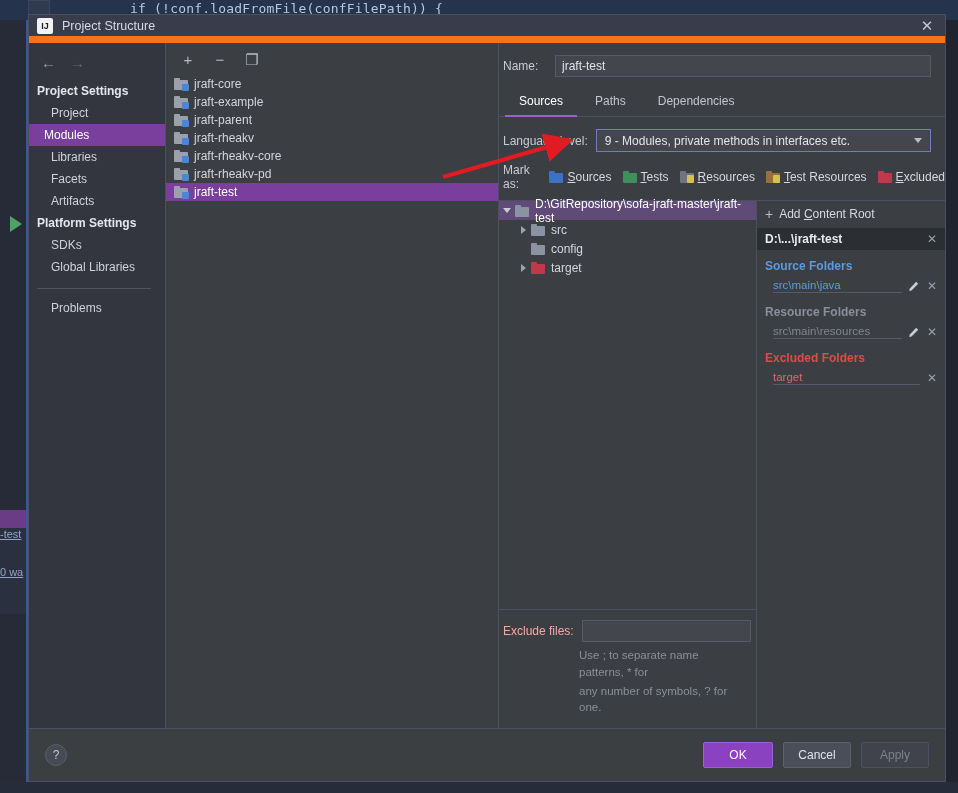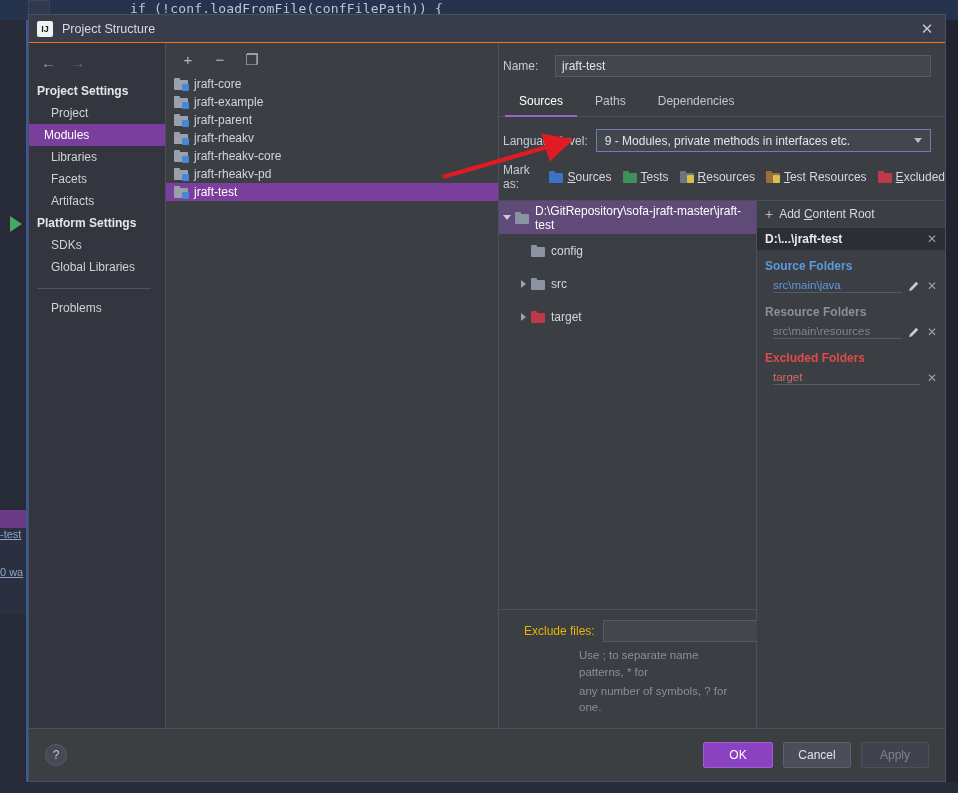--- a/index.html
+++ b/index.html
@@ -66,21 +66,21 @@
   
   #dialog {
     position: absolute; left: 28px; top: 14px;
     width: 918px; height: 768px;
     background: #3c3f41; border: 1px solid #4b5061;
     display: flex; flex-direction: column;
   }
   #titlebar {
     height: 28px; background: #393c4b; flex: 0 0 28px;
     display: flex; align-items: center; padding: 0 6px 0 8px;
-    border-bottom: 1px solid #f97316;
+    border-bottom: 7px solid #f97316;
   }
   #app-icon {
     width: 16px; height: 16px; border-radius: 2px;
     background: #f2f2f2; color: #1b1f2b;
     font-size: 9px; font-weight: bold; line-height: 16px;
     text-align: center; margin-right: 9px;
     font-family: "Liberation Sans", sans-serif;
   }
   #dialog-title { color: #d6d9e0; font-size: 12.5px; flex: 1; }
   #close-btn {
@@ -230,21 +230,21 @@
   #content-split {
     flex: 1; display: flex; min-height: 0;
     border-top: 1px solid #4b5061;
   }
   #tree-pane {
     flex: 1; display: flex; flex-direction: column;
     border-right: 1px solid #4b5061; min-width: 0;
   }
   #tree-list { flex: 1; padding-top: 0; }
   .tree-row {
-    height: 33px; display: flex; align-items: center;
+    height: 19px; display: flex; align-items: center;
     font-size: 12px; color: #d3d6dd; cursor: pointer;
   }
   .tree-row.root { background: #5f4a78; color: #ffffff; }
   .tw {
     width: 16px; flex: 0 0 16px; display: flex;
     align-items: center; justify-content: center;
   }
   .tw .tri-r {
     width: 0; height: 0; border-left: 5px solid #9da2ae;
     border-top: 4px solid transparent; border-bottom: 4px solid transparent;
@@ -263,21 +263,21 @@
   }
   .tfold .ft {
     position: absolute; left: 0; top: 0; width: 6px; height: 3px;
     border-radius: 1px 1px 0 0;
   }
 
   #exclude-area {
     border-top: 1px solid #4b5061; padding: 10px 12px 12px 4px;
   }
   #exclude-row { display: flex; align-items: center; gap: 8px; }
-  #exclude-label { color: #eab308; font-size: 12px; white-space: nowrap; margin-left: 21px; }
+  #exclude-label { color: #fca5a5; font-size: 12px; white-space: nowrap; }
   #exclude-input {
     flex: 1; max-width: 194px; height: 22px; background: #43464d;
     border: 1px solid #565a66; color: #e2e4ea; font-size: 12px;
     padding: 0 6px; font-family: "Liberation Sans", sans-serif;
   }
   .exclude-hint {
     color: #8b8f99; font-size: 11.5px; padding-left: 76px; margin-top: 5px;
     line-height: 1.45;
   }
 
@@ -548,37 +548,37 @@
                   <i class="tri-d"></i>
                 </span>
               <span class="tfold">
                 <i class="ft" style="background:#8b93a3"></i>
                   <i class="fb" style="background:#8b93a3"></i>
               </span>
               <span>D:\GitRepository\sofa-jraft-master\jraft-test</span>
             </div>
 
             <div class="tree-row" style="padding-left:16px">
-              <span class="tw"></span>
-              <span class="tfold">
-                <i class="ft" style="background:#8b93a3"></i>
-                  <i class="fb" style="background:#8b93a3"></i>
-              </span>
-              <span>config</span>
-            </div>
-
-            <div class="tree-row" style="padding-left:16px">
               <span class="tw">
                   <i class="tri-r"></i>
                 </span>
               <span class="tfold">
                 <i class="ft" style="background:#8b93a3"></i>
                   <i class="fb" style="background:#8b93a3"></i>
               </span>
               <span>src</span>
+            </div>
+
+            <div class="tree-row" style="padding-left:16px">
+              <span class="tw"></span>
+              <span class="tfold">
+                <i class="ft" style="background:#8b93a3"></i>
+                  <i class="fb" style="background:#8b93a3"></i>
+              </span>
+              <span>config</span>
             </div>
 
             <div class="tree-row" style="padding-left:16px">
               <span class="tw">
                   <i class="tri-r"></i>
                 </span>
               <span class="tfold">
                 <i class="ft" style="background:#c0394b"></i>
                   <i class="fb" style="background:#c0394b"></i>
               </span>

